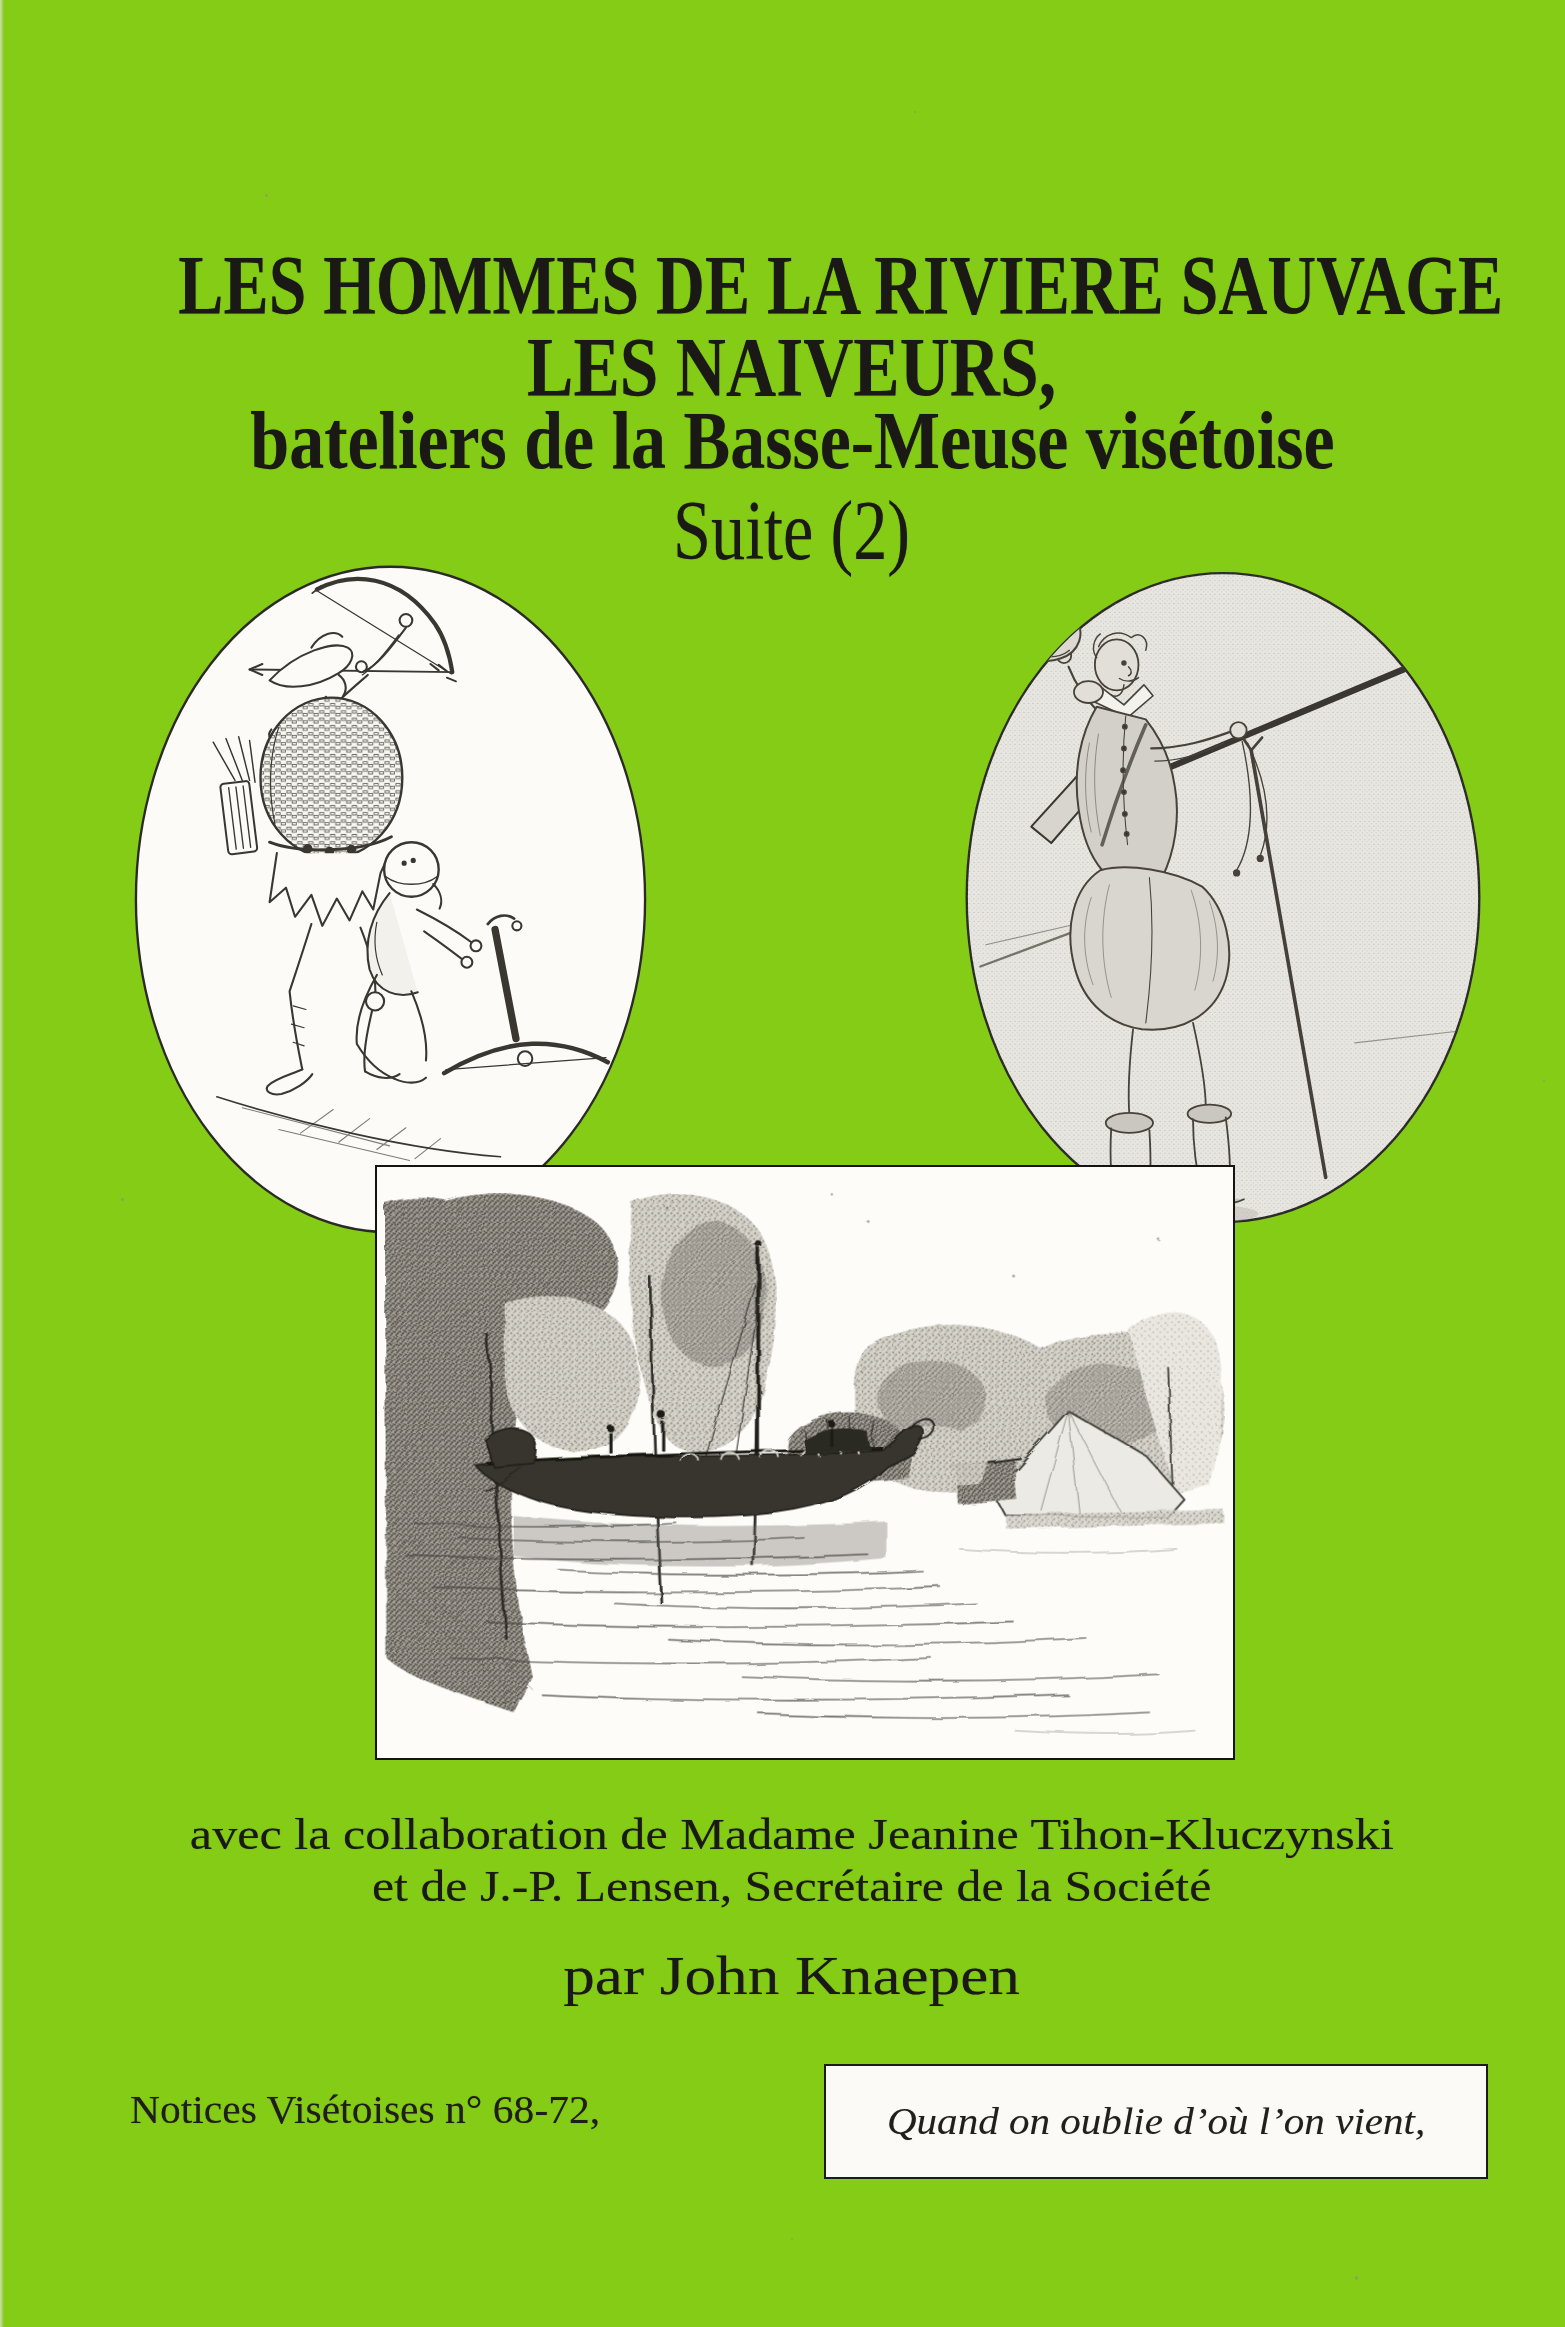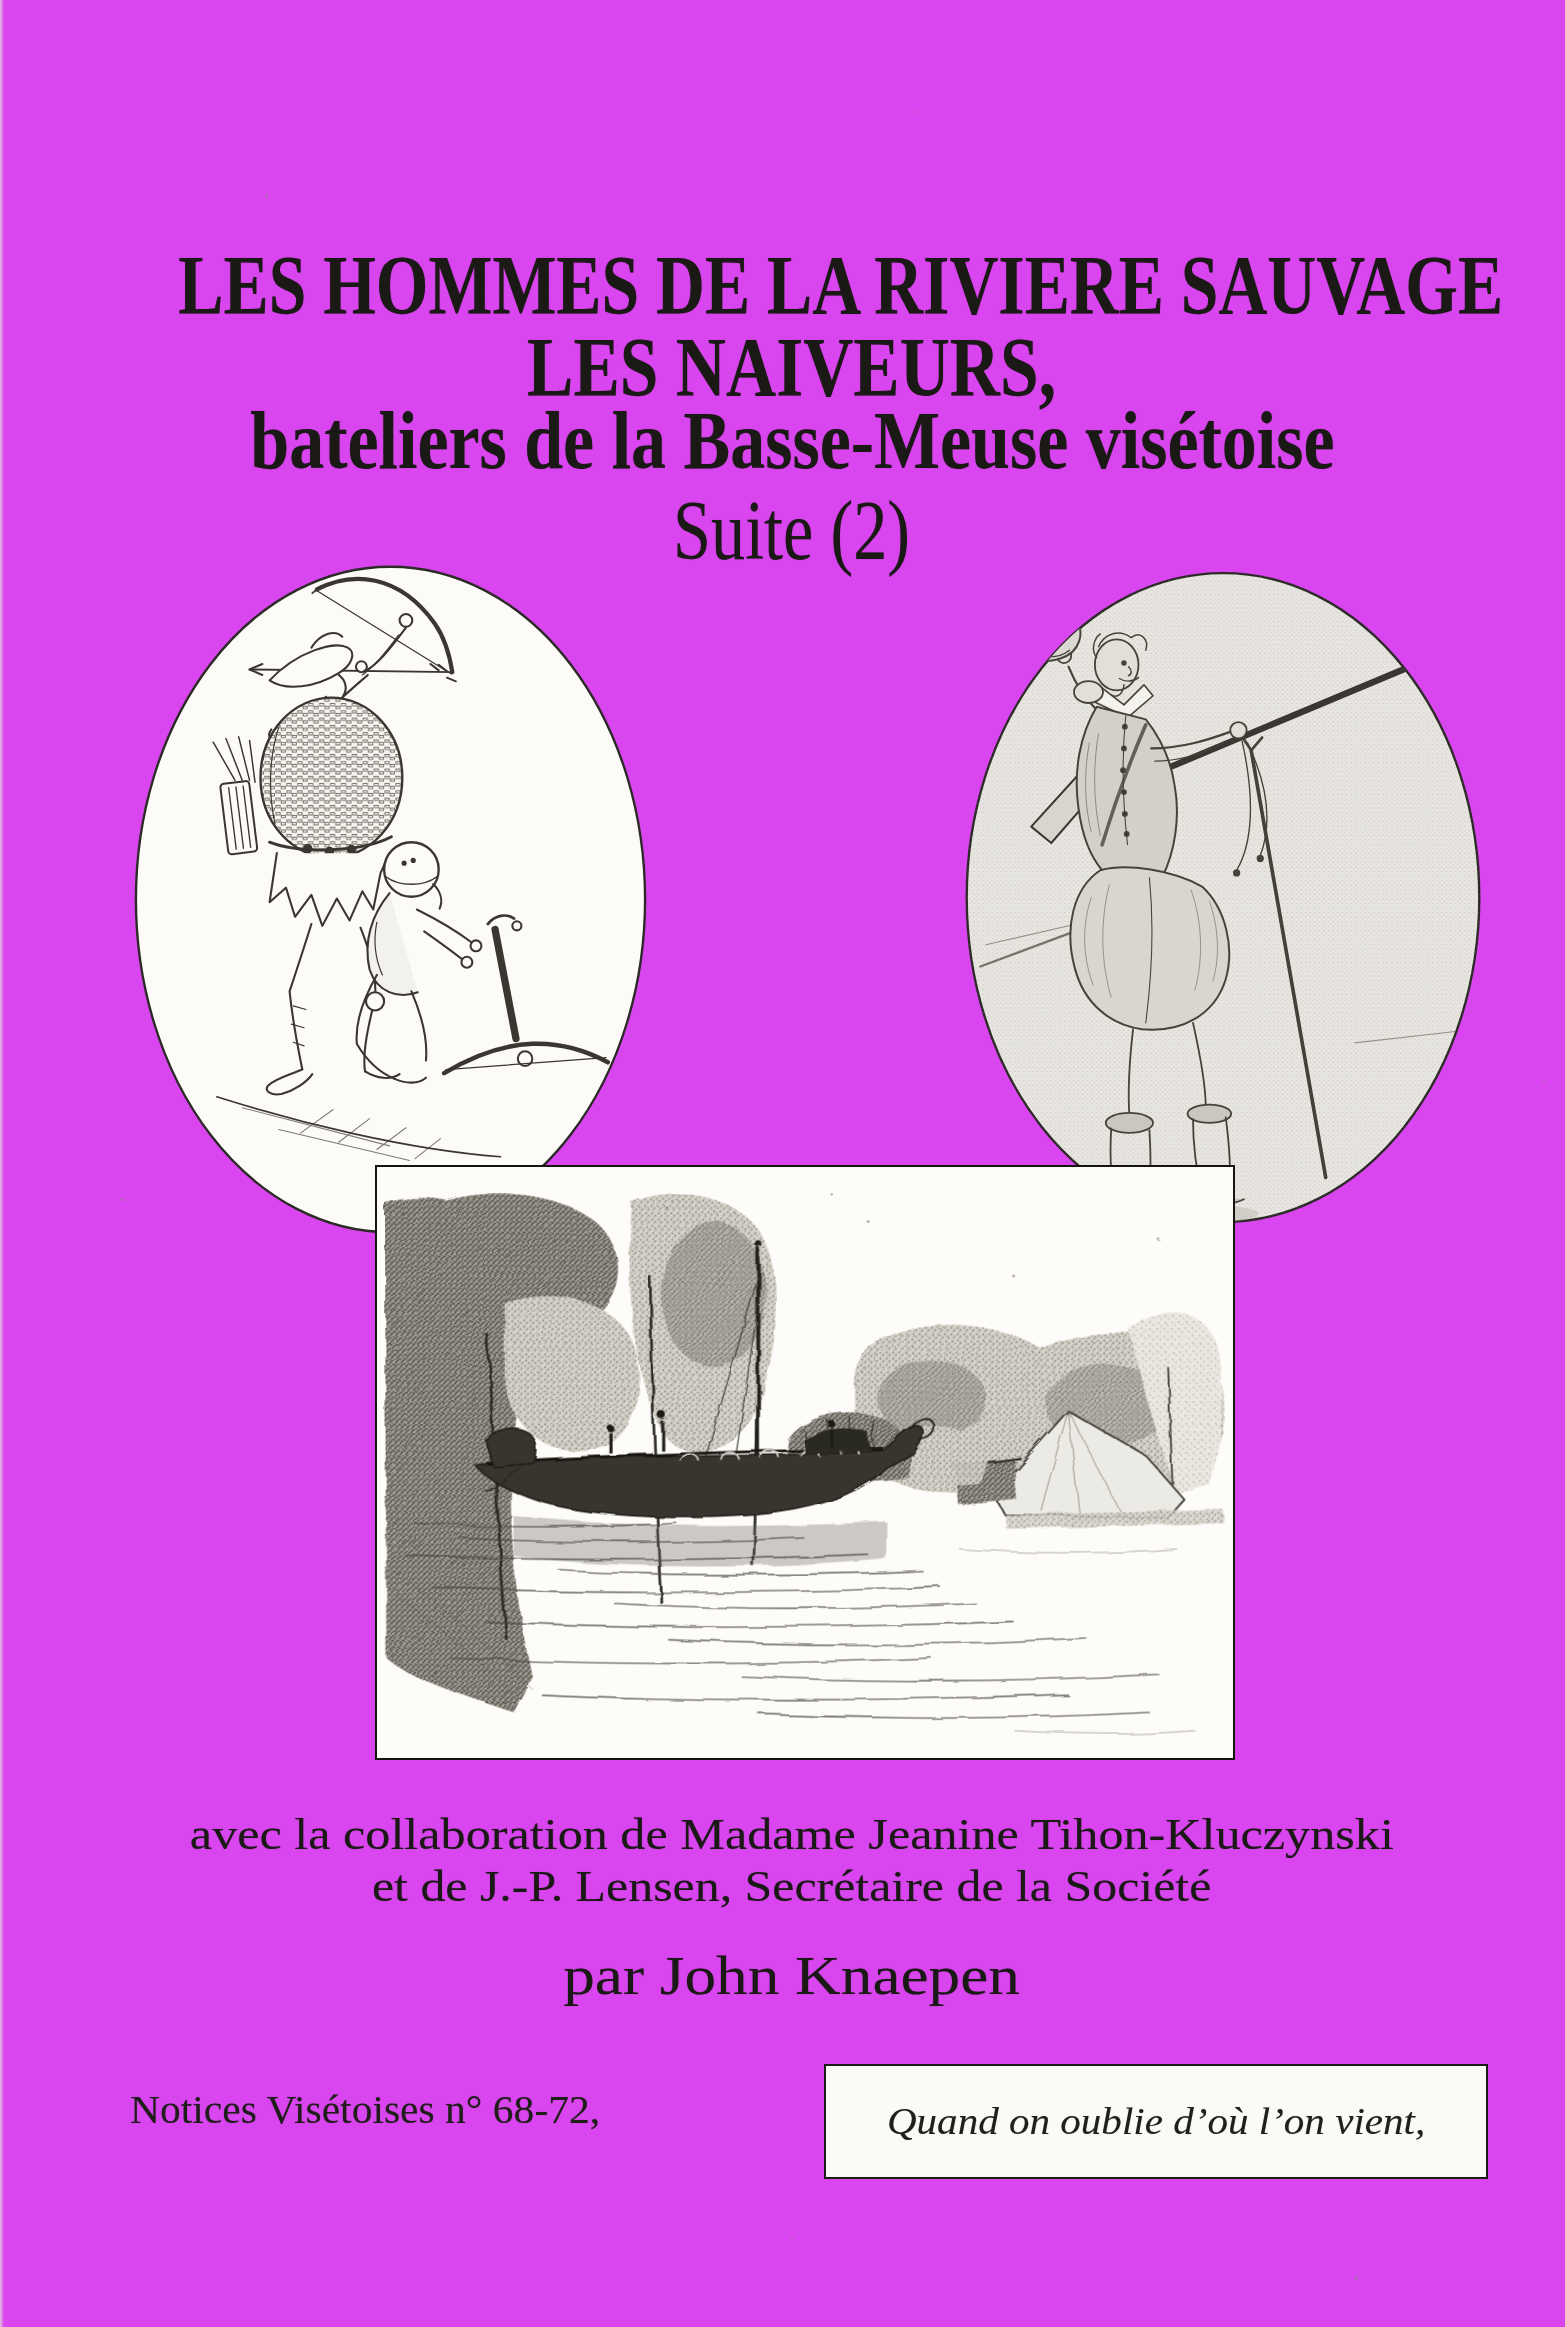--- a/index.html
+++ b/index.html
@@ -1,18 +1,18 @@
 <!DOCTYPE html>
 <html style="font-size:14.5px"><head>
 <meta charset="utf-8">
 <style>
   html,body{margin:0;padding:0;background:#8a8a8a;}
   .page{
     position:relative;width:1566px;height:2327px;margin:0 auto;
-    background:#d946ef;overflow:hidden;
+    background:#84cc16;overflow:hidden;
     font-family:"Liberation Serif","DejaVu Serif",serif;color:#1c1a17;
   }
   .center-line{
     position:absolute;left:9px;width:1566px;text-align:center;
     white-space:nowrap;line-height:1;color:#1b1915;
     text-shadow:0 0 0.9px rgba(25,22,18,.45);
   }
   .fit{display:inline-block;transform-origin:50% 50%;}
   .fit-left{display:inline-block;transform-origin:0 50%;}
   .t-bold{font-weight:bold;}

